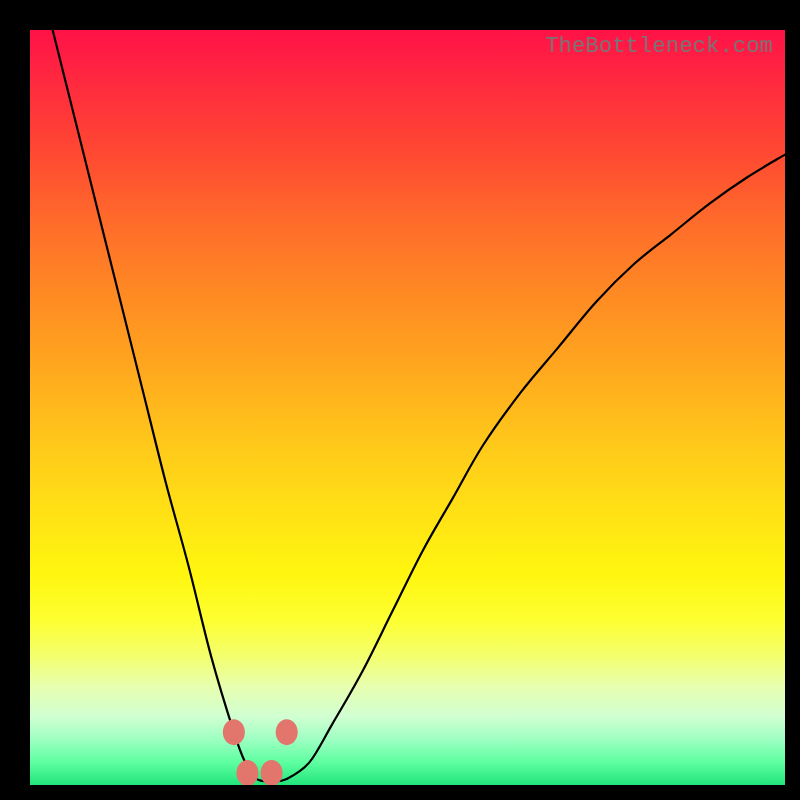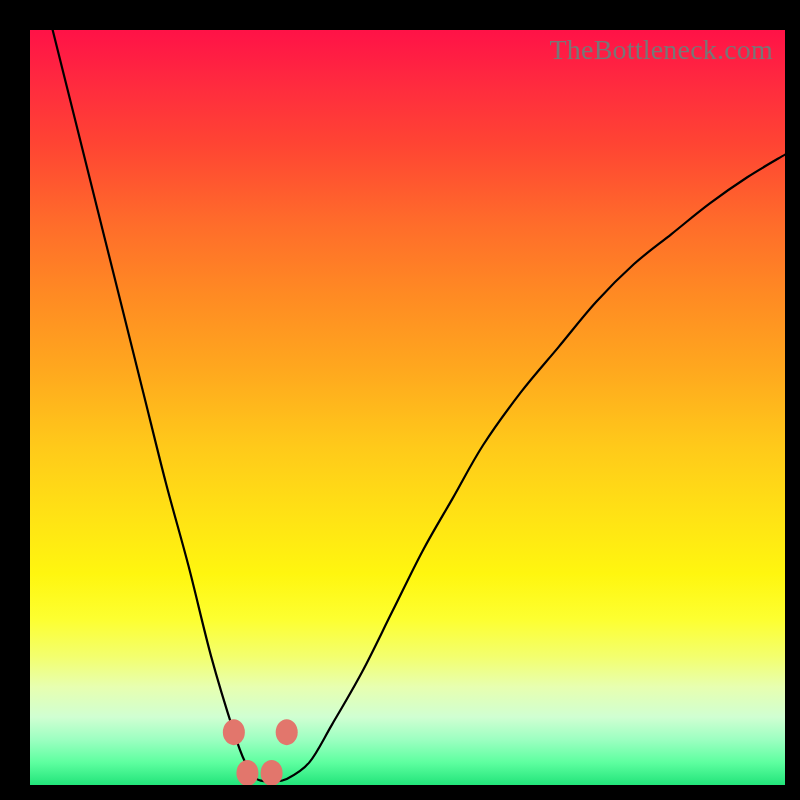--- a/index.html
+++ b/index.html
@@ -29,22 +29,22 @@
       #e7ffb0 87%,
       #d0ffd2 91%,
       #9cffc1 94%,
       #5effa0 97%,
       #22e47a 100%);
   }
   .watermark {
     position: absolute;
     top: 4px; right: 12px;
     color: #777;
-    font-family: Liberation Serif, serif;
-    font-size: 28px;
+    font-family: Liberation Mono, monospace;
+    font-size: 22px;
     font-weight: 400;
     letter-spacing: 0.2px;
   }
   svg.curves {
     position: absolute;
     left: 0; top: 0;
     width: 755px; height: 755px;
   }
   .curve-line {
     fill: none;

